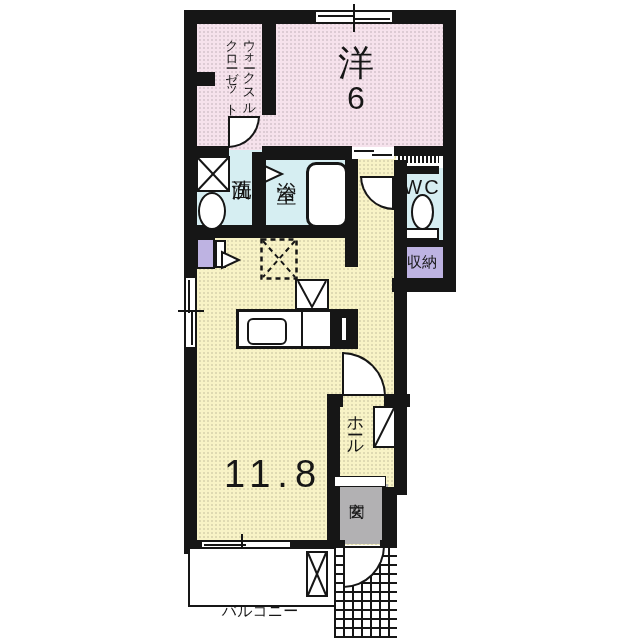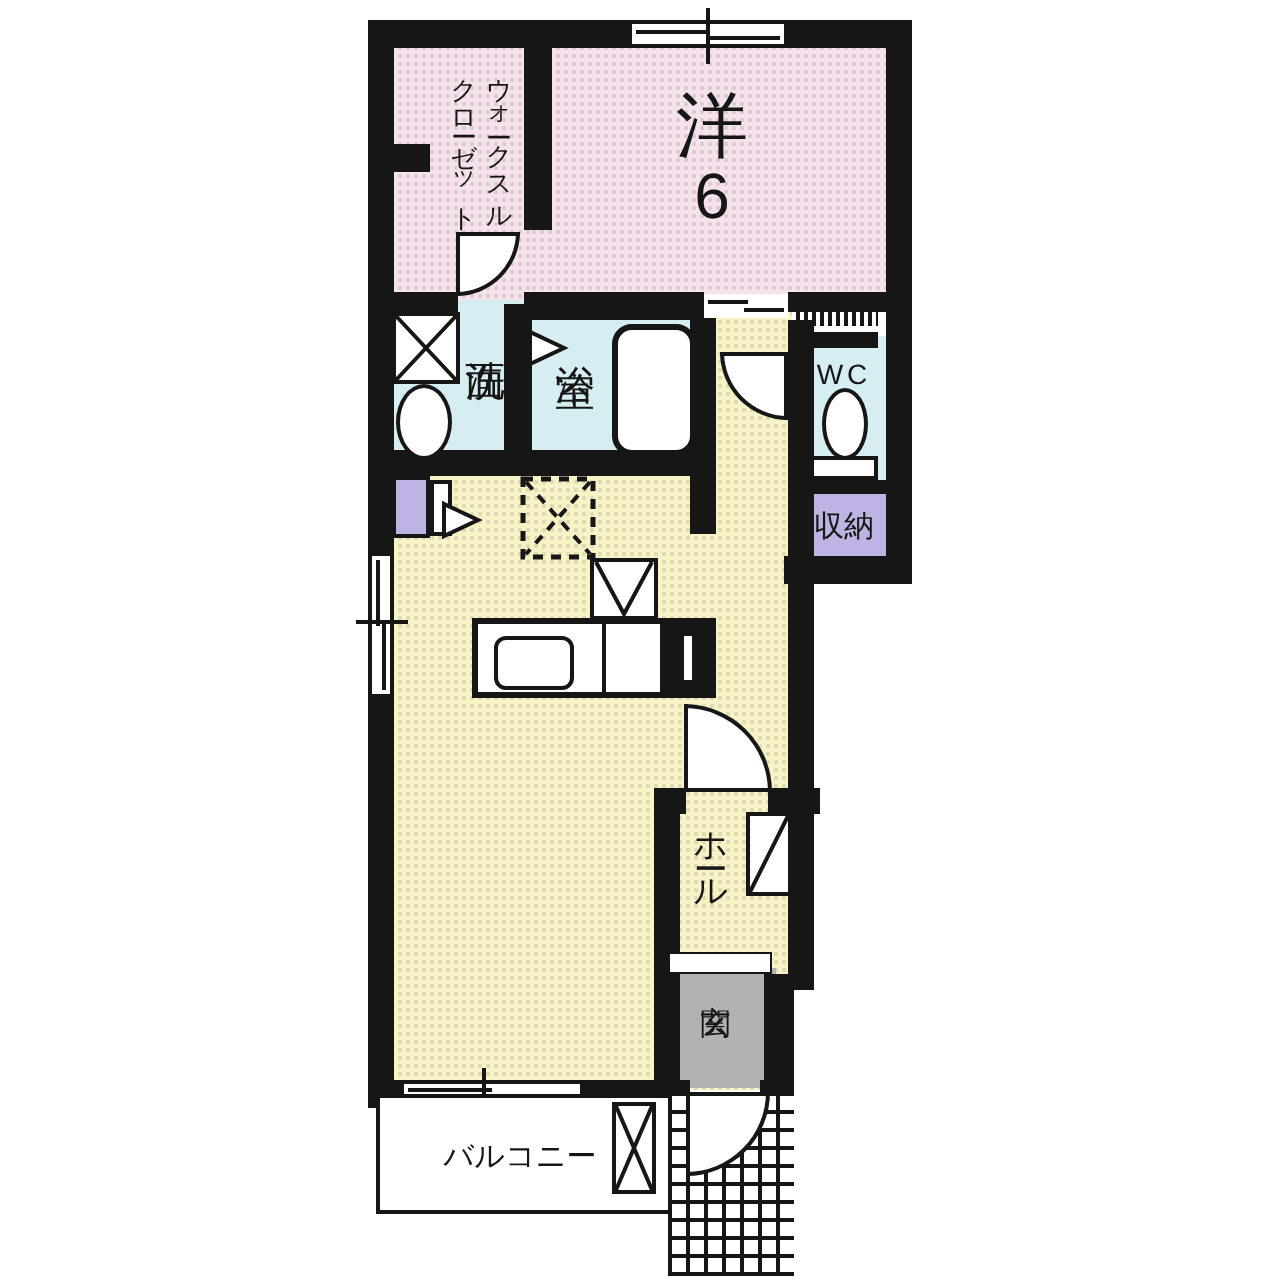--- a/index.html
+++ b/index.html
@@ -141,19 +141,20 @@
   <div class="label center" style="left:326px;top:38px;width:60px;height:84px;flex-direction:column;">
     <div style="font-size:36px;">洋</div>
     <div style="font-size:32px;">6</div>
   </div>
   <div class="label" style="left:212px;top:30px;width:46px;height:115px;writing-mode:vertical-rl;font-size:13px;letter-spacing:1px;line-height:1.35;">
     <div>ウォークスルー</div>
     <div>クローゼット</div>
   </div>
   <div class="label vtext" style="left:231px;top:164px;font-size:20px;">洗面</div>
   <div class="label vtext" style="left:276px;top:166px;font-size:20px;">浴室</div>
-  <div class="label center" style="left:400px;top:176px;width:44px;height:22px;font-size:14px;letter-spacing:2px;">WC</div>
-  <div class="label center" style="left:399px;top:247px;width:46px;height:33px;font-size:15px;">収納</div>
+  <div class="label center" style="left:400px;top:176px;width:44px;height:22px;font-size:20px;letter-spacing:2px;">WC</div>
+  <div class="label center" style="left:399px;top:247px;width:46px;height:33px;font-size:15px;font-family:Liberation Mono, monospace;">収納</div>
+  <div class="label center" style="left:198px;top:452px;width:144px;height:46px;font-size:38px;letter-spacing:7px;text-indent:7px;">11.8</div>
   <div class="label vtext" style="left:346px;top:404px;font-size:17px;">ホール</div>
   <div class="label vtext" style="left:349px;top:491px;font-size:15px;">玄関</div>
-  <div class="label center" style="left:208px;top:568px;width:104px;height:22px;font-size:15px;">バルコニー</div>
+  <div class="label center" style="left:208px;top:600px;width:104px;height:22px;font-size:15px;">バルコニー</div>
 
 </div>
 
 </body></html>

